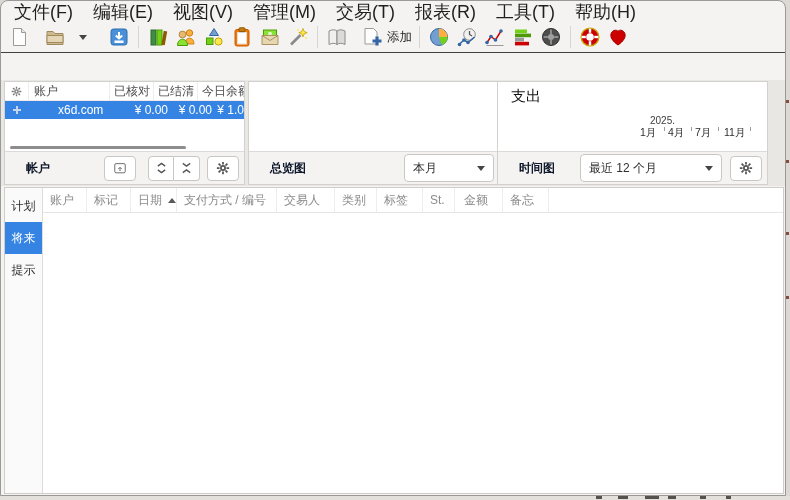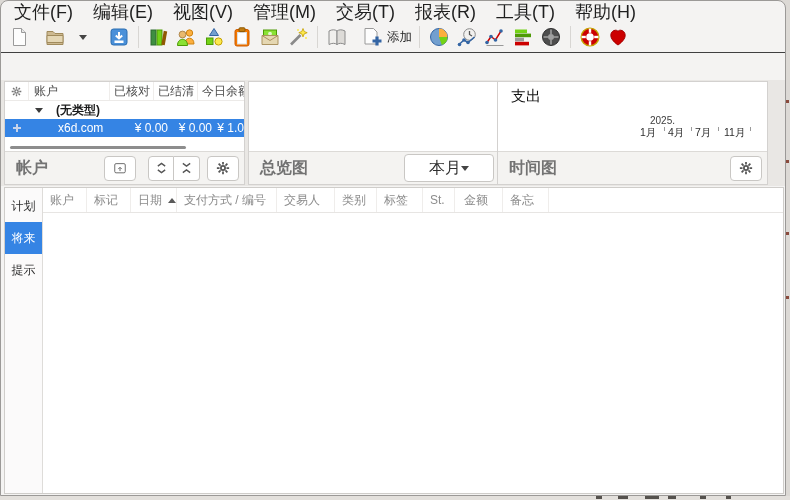--- a/index.html
+++ b/index.html
@@ -31,24 +31,24 @@
   .tb-label { font-size:12.5px; color:#1f1f1f; margin-left:4px; white-space:nowrap; }
 
   
   .panel-band { position:absolute; left:0; top:79px; width:786px; height:106px; background:#e9e7e4; }
   .panel { position:absolute; top:1px; height:104px; background:#fff; border:1px solid #d3d1cf; display:flex; flex-direction:column; }
   .panel-left  { left:3px;  width:241px; }
   .panel-mid   { left:247px; width:292px; }
   .panel-right { left:496px; width:271px; }
   .panel-content { flex:1; position:relative; overflow:hidden; background:#fff; }
   .panel-footer { height:33px; background:#f4f3f1; border-top:1px solid #dcdad7; display:flex; align-items:center; padding:0 5px; }
-  .footer-label { font-size:16px; font-weight:bold; color:#737373; margin-left:6px; white-space:nowrap; }
+  .footer-label { font-size:12px; font-weight:bold; color:#0f172a; margin-left:16px; white-space:nowrap; }
   .sm-btn { height:25px; background:#fff; border:1px solid #c9c7c4; border-radius:4px; display:flex; align-items:center; justify-content:center; }
   .gear-btn { width:32px; }
-  .dropdown { justify-content:center; padding:13px 8px; font-size:16px; color:#2f2f2f; }
+  .dropdown { justify-content:space-between; padding:13px 8px; font-size:12px; color:#2f2f2f; }
   .btn-group { display:flex; }
   .btn-group .sm-btn { border-radius:0; width:26px; border-left-width:0; }
   .btn-group .sm-btn:first-child { border-radius:4px 0 0 4px; border-left-width:1px; }
   .btn-group .sm-btn:last-child { border-radius:0 4px 4px 0; }
 
   
   .acc-header { height:19px; display:flex; align-items:center; font-size:12px; color:#4d4d4d; border-bottom:1px solid #eceae8; }
   .acc-header .cell { border-right:1px solid #efedeb; height:100%; display:flex; align-items:center; overflow:hidden; white-space:nowrap; }
   .c-gear { width:24px; justify-content:center; }
   .c-name { flex:1; padding-left:5px; }
@@ -277,24 +277,20 @@
                     <line x1="13" y1="3" x2="10.8" y2="5.2"></line>
                     <line x1="3" y1="13" x2="5.2" y2="10.8"></line>
                   </g>
                 </svg>
           </div>
           <div class="cell c-name">账户</div>
           <div class="cell c-num">已核对</div>
           <div class="cell c-num">已结清</div>
           <div class="cell c-num-last">今日余额</div>
         </div>
-        <div class="acc-group">
-          <div class="tri-down"></div>
-          <span>(无类型)</span>
-        </div>
         <div class="acc-row">
           <svg class="row-icon" width="10" height="10" viewBox="0 0 10 10">
                 <path d="M5 1v8M1 5h8" stroke="#c8d4ea" stroke-width="2"></path>
               </svg>
           <span class="name">x6d.com</span>
           <span class="amt">¥ 0.00</span>
           <span class="amt">¥ 0.00</span>
           <span class="amt amt-last">¥ 1.0</span>
         </div>
         <div class="hscroll"></div>
@@ -379,20 +375,24 @@
         <div class="axis-month" style="left:197px">7月</div>
         <div class="axis-month" style="left:226px">11月</div>
         <div class="axis-tick" style="left:166px"></div>
         <div class="axis-tick" style="left:193px"></div>
         <div class="axis-tick" style="left:220px"></div>
         <div class="axis-tick" style="left:252px"></div>
       </div>
       <div class="panel-footer">
         <span class="footer-label">时间图</span>
         <div style="flex:1"></div>
+        <div class="sm-btn dropdown" style="width:142px">
+          <span>最近 12 个月</span>
+          <div class="caret-down"></div>
+        </div>
         <div style="width:8px"></div>
         <div class="sm-btn gear-btn">
           <svg width="14" height="14" viewBox="0 0 16 16">
                 <circle cx="8" cy="8" r="2.4" fill="none" stroke="#555" stroke-width="2"></circle>
                 <g stroke="#555" stroke-width="2">
                   <line x1="8" y1="1" x2="8" y2="4"></line>
                   <line x1="8" y1="12" x2="8" y2="15"></line>
                   <line x1="1" y1="8" x2="4" y2="8"></line>
                   <line x1="12" y1="8" x2="15" y2="8"></line>
                   <line x1="3" y1="3" x2="5.2" y2="5.2"></line>

